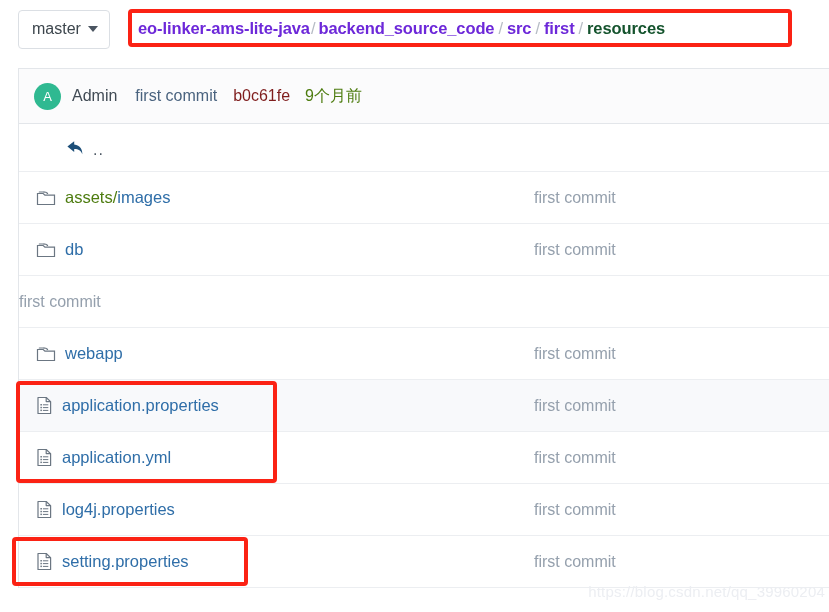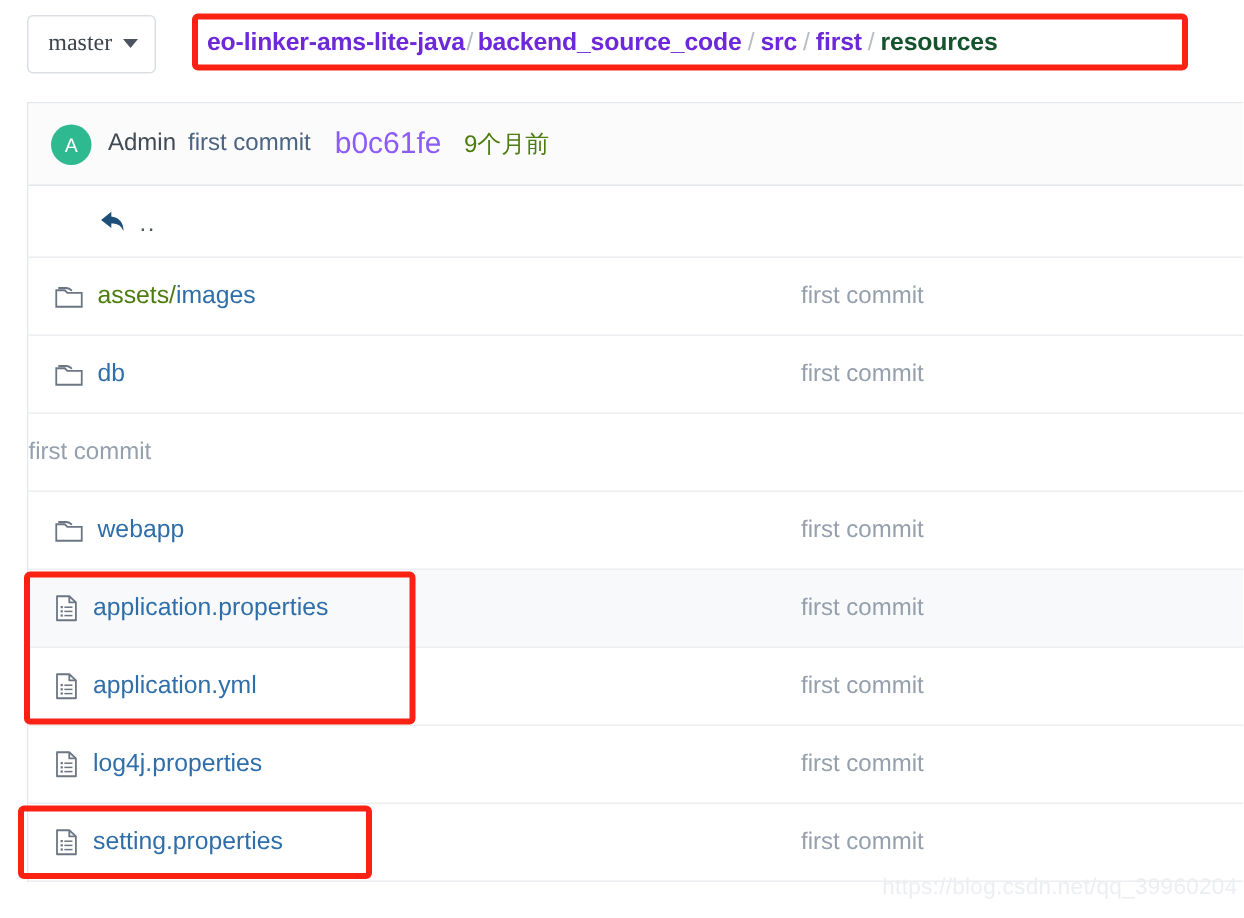--- a/index.html
+++ b/index.html
@@ -17,21 +17,20 @@
   }
 
   
   #topbar {
     position: absolute;
     left: 0; top: 0;
     width: 829px;
     height: 58px;
     display: flex;
     align-items: center;
-    font-family: Liberation Serif, serif;
   }
 
   #branch-button {
     margin-left: 18px;
     height: 39px;
     min-width: 86px;
     box-sizing: border-box;
     padding: 0 11px 0 13px;
     border: 1px solid #dbdfe4;
     border-radius: 4px;
@@ -124,32 +123,32 @@
     font-size: 13px;
     display: flex;
     align-items: center;
     justify-content: center;
     flex: none;
     margin-right: 11px;
   }
   #commit-author {
     font-size: 16px;
     color: #404a54;
-    margin-right: 8px;
+    margin-right: 18px;
     cursor: pointer;
   }
   #commit-title {
     font-size: 16px;
     color: #4a637f;
     margin-right: 16px;
     cursor: pointer;
   }
   #commit-sha {
-    font-size: 20px;
-    color: #8b5cf6;
+    font-size: 16px;
+    color: #7f1d1d;
     margin-right: 15px;
     cursor: pointer;
   }
   #commit-age {
     font-size: 16px;
     color: #4d7c0f;
   }
 
   
   #parent-row { height: 48px; padding-left: 47px; }

